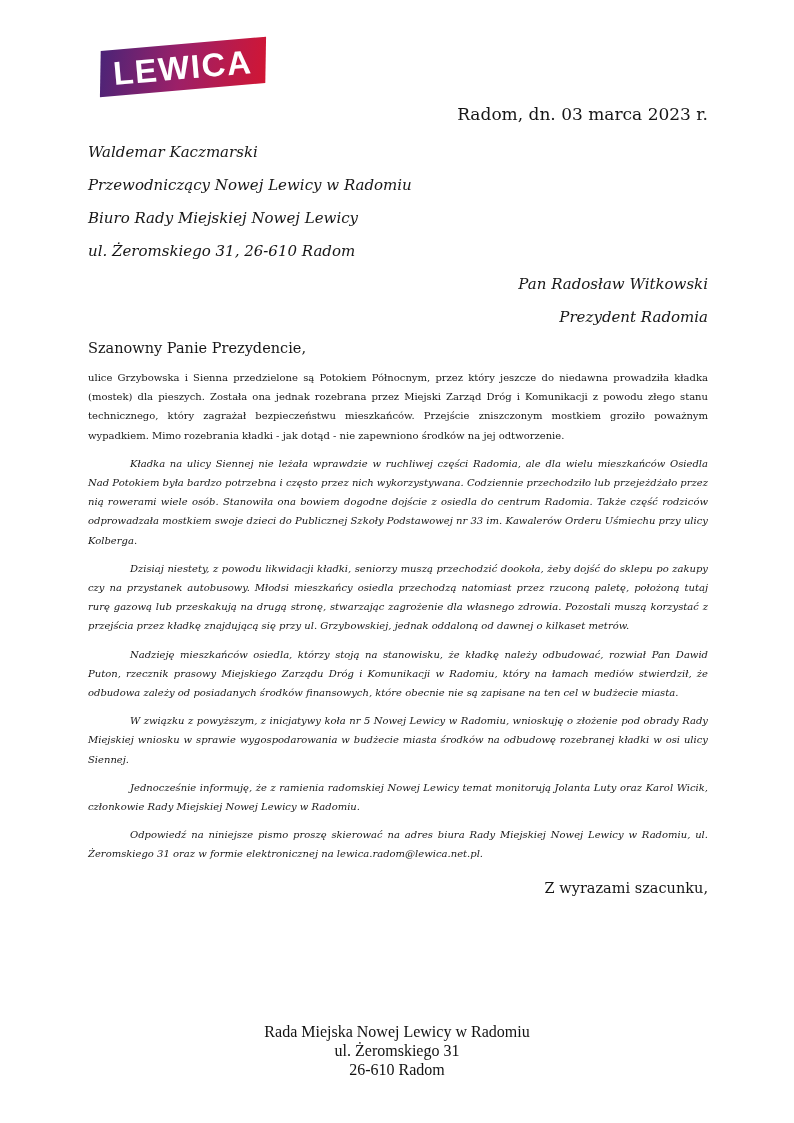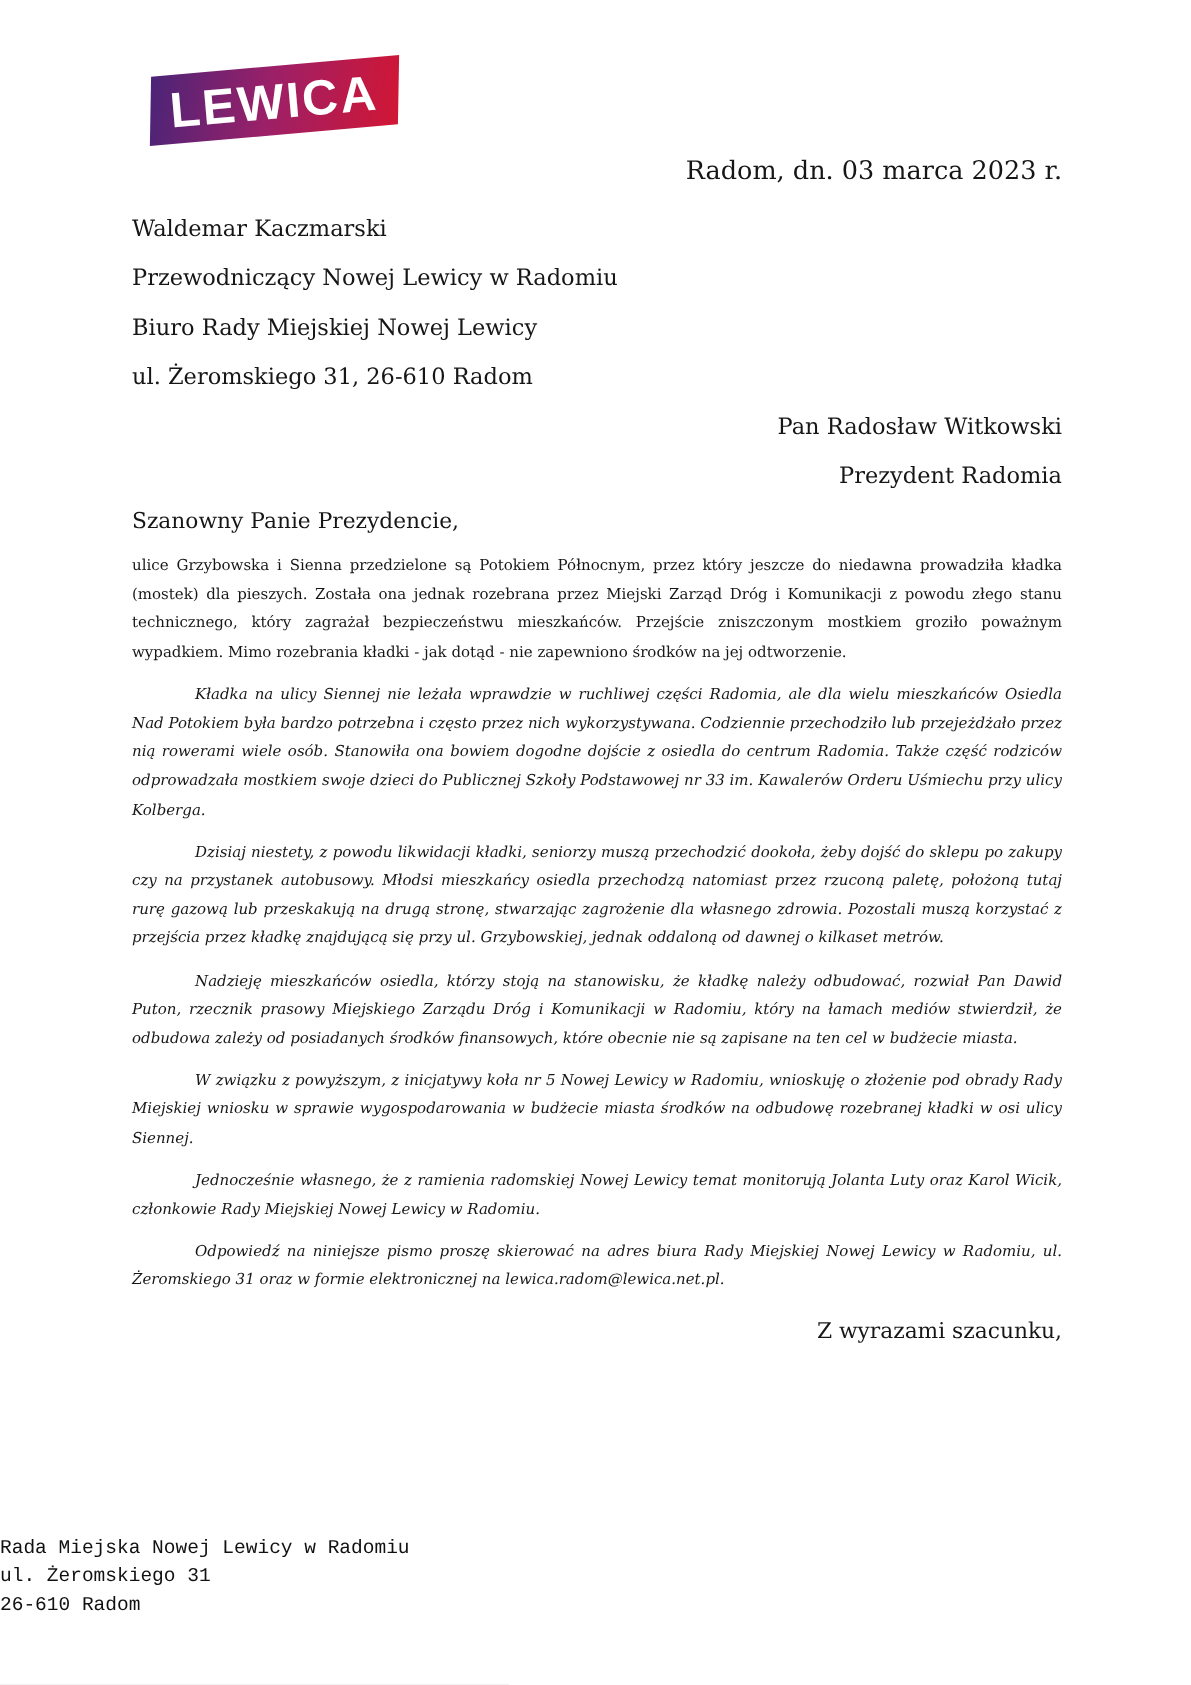--- a/index.html
+++ b/index.html
@@ -40,20 +40,21 @@
   
   .date-line {
     text-align: right;
     font-size: 17px;
     margin: 14px 0 18px 0;
   }
   .sender p, .recipient p {
     font-size: 15px;
     line-height: 20px;
     margin: 0 0 13px 0;
+    font-style: italic;
   }
   .recipient { text-align: right; margin-top: 10px; }
   .salutation {
     font-size: 14.5px;
     margin: 12px 0 12px 0;
   }
   
   .para {
     font-size: 10px;
     line-height: 19.2px;
@@ -63,23 +64,23 @@
   .para.indent { text-indent: 42px; font-style: italic; }
   
   .closing { text-align: right; margin-top: 16px; }
   .closing p { font-size: 14.5px; margin: 0 0 14px 0; }
   
   .footer {
     position: absolute;
     left: 0;
     top: 1022px;
     width: 100%;
-    text-align: left;
-    font-family: Liberation Mono, monospace;
-    font-size: 13px;
+    text-align: center;
+    font-family: Liberation Serif, serif;
+    font-size: 16px;
     line-height: 19px;
     color: #111111;
   }
   .footer p { margin: 0; }
 </style>
 </head>
 <body>
 
 <div class="page">
   <div class="content">
@@ -102,21 +103,21 @@
       <p>Prezydent Radomia</p>
     </div>
 
     <p class="salutation">Szanowny Panie Prezydencie,</p>
 
     <p class="para">ulice Grzybowska i Sienna przedzielone są Potokiem Północnym, przez który jeszcze do niedawna prowadziła kładka (mostek) dla pieszych. Została ona jednak rozebrana przez Miejski Zarząd Dróg i Komunikacji z powodu złego stanu technicznego, który zagrażał bezpieczeństwu mieszkańców. Przejście zniszczonym mostkiem groziło poważnym wypadkiem. Mimo rozebrania kładki - jak dotąd - nie zapewniono środków na jej odtworzenie.</p>
     <p class="para indent">Kładka na ulicy Siennej nie leżała wprawdzie w ruchliwej części Radomia, ale dla wielu mieszkańców Osiedla Nad Potokiem była bardzo potrzebna i często przez nich wykorzystywana. Codziennie przechodziło lub przejeżdżało przez nią rowerami wiele osób. Stanowiła ona bowiem dogodne dojście z osiedla do centrum Radomia. Także część rodziców odprowadzała mostkiem swoje dzieci do Publicznej Szkoły Podstawowej nr 33 im. Kawalerów Orderu Uśmiechu przy ulicy Kolberga.</p>
     <p class="para indent">Dzisiaj niestety, z powodu likwidacji kładki, seniorzy muszą przechodzić dookoła, żeby dojść do sklepu po zakupy czy na przystanek autobusowy. Młodsi mieszkańcy osiedla przechodzą natomiast przez rzuconą paletę, położoną tutaj rurę gazową lub przeskakują na drugą stronę, stwarzając zagrożenie dla własnego zdrowia. Pozostali muszą korzystać z przejścia przez kładkę znajdującą się przy ul. Grzybowskiej, jednak oddaloną od dawnej o kilkaset metrów.</p>
     <p class="para indent">Nadzieję mieszkańców osiedla, którzy stoją na stanowisku, że kładkę należy odbudować, rozwiał Pan Dawid Puton, rzecznik prasowy Miejskiego Zarządu Dróg i Komunikacji w Radomiu,  który na łamach mediów stwierdził, że odbudowa zależy od posiadanych środków finansowych,  które obecnie nie są zapisane na ten cel w budżecie miasta.</p>
     <p class="para indent">W związku z powyższym, z inicjatywy koła nr 5 Nowej Lewicy w Radomiu, wnioskuję o  złożenie pod obrady Rady Miejskiej wniosku w sprawie wygospodarowania w budżecie miasta środków na odbudowę  rozebranej  kładki w osi ulicy Siennej.</p>
-    <p class="para indent">Jednocześnie  własnego, że z ramienia radomskiej Nowej Lewicy temat monitorują Jolanta Luty oraz  Karol Wicik, członkowie Rady Miejskiej Nowej Lewicy w Radomiu.</p>
+    <p class="para indent">Jednocześnie  informuję, że z ramienia radomskiej Nowej Lewicy temat monitorują Jolanta Luty oraz  Karol Wicik, członkowie Rady Miejskiej Nowej Lewicy w Radomiu.</p>
     <p class="para indent">Odpowiedź na niniejsze pismo proszę skierować na adres biura Rady Miejskiej Nowej Lewicy w Radomiu, ul. Żeromskiego 31 oraz w formie elektronicznej na lewica.radom@lewica.net.pl.</p>
 
     <div class="closing">
       <p>Z wyrazami szacunku,</p>
 
     </div>
 
   </div>
 
   <div class="footer">

